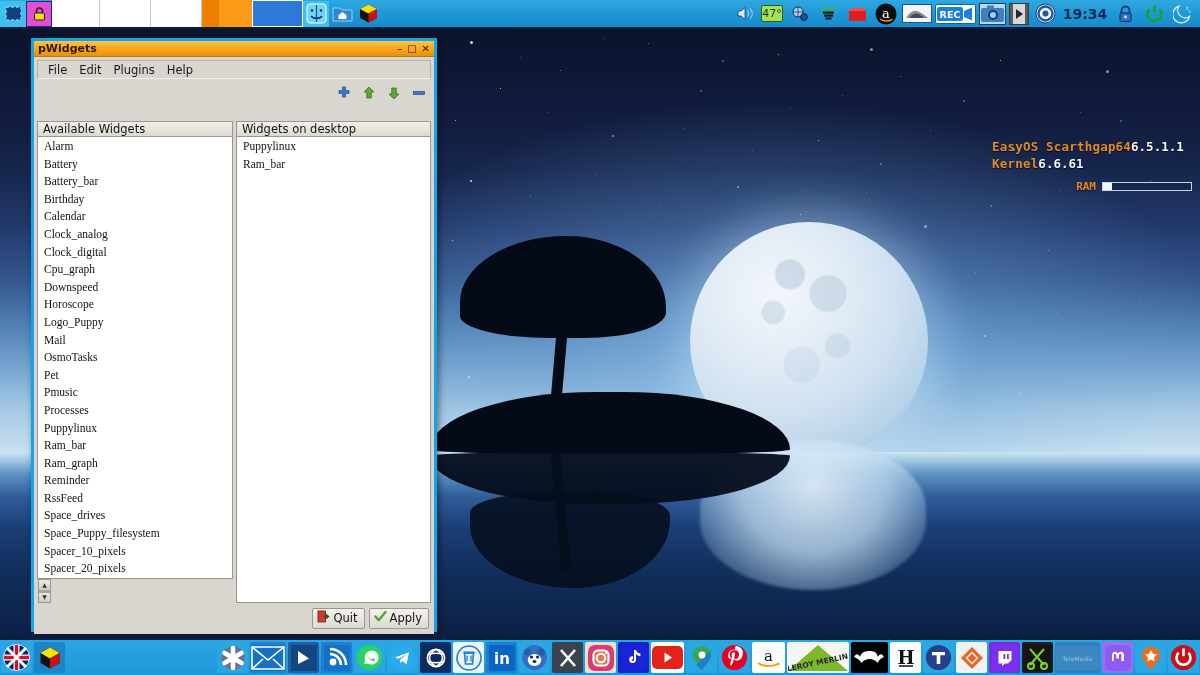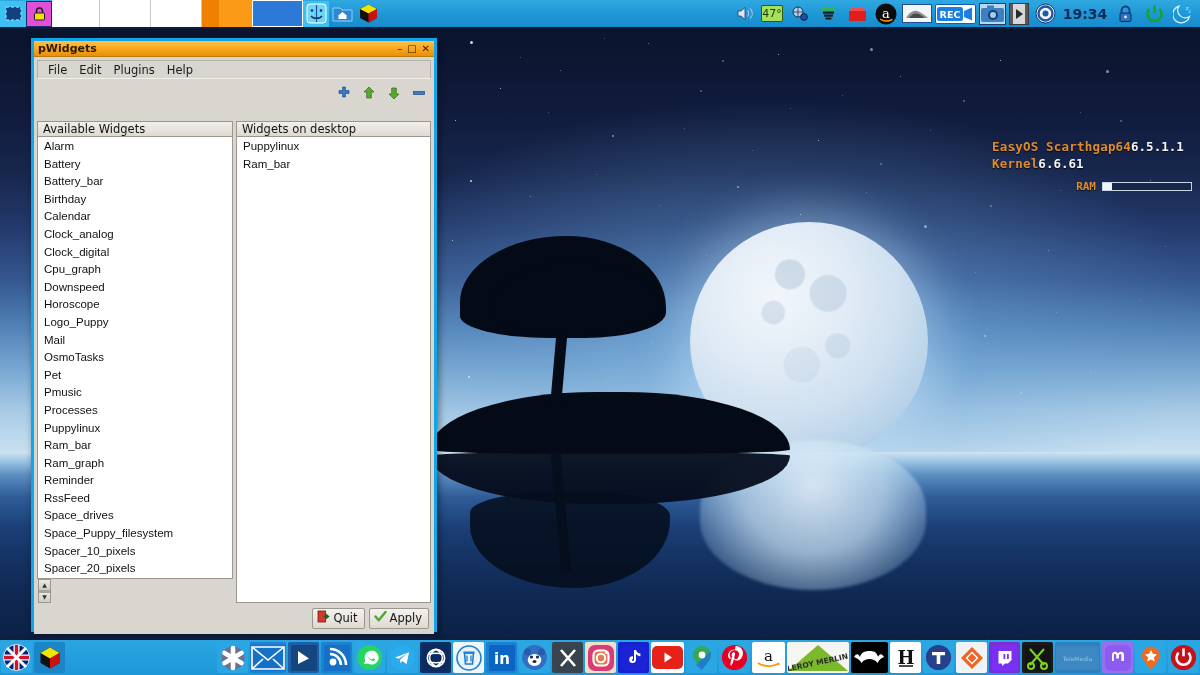--- a/index.html
+++ b/index.html
@@ -187,21 +187,21 @@
     font-size: 11.5px; color:#141414; line-height: 14px; padding-left: 5px;
     white-space: nowrap; overflow:hidden; cursor:default;
   }
   .listbox {
     flex:1; background: #fff; border: 1px solid #9b968e; border-top:none;
     overflow: hidden; min-height: 0; padding-top: 1px;
   }
   .listrow {
     font-size: 11.5px; color: #111; line-height: 17.6px; height: 17.6px;
     padding-left: 6px; white-space: nowrap; cursor: default;
-    font-family: Liberation Sans, sans-serif;
+    font-family: Liberation Serif, serif;
   }
 
   .vscroll {
     width: 13px; flex:none; margin-left: 1px;
     background: #cfcbc4; border:1px solid #9b968e;
     display:flex; flex-direction:column; position:relative;
   }
   .vscroll .arw {
     height: 11px; flex:none; background: linear-gradient(180deg,#eceae5,#cfcbc4);
     border-bottom:1px solid #a9a49c; display:flex; align-items:center; justify-content:center;

